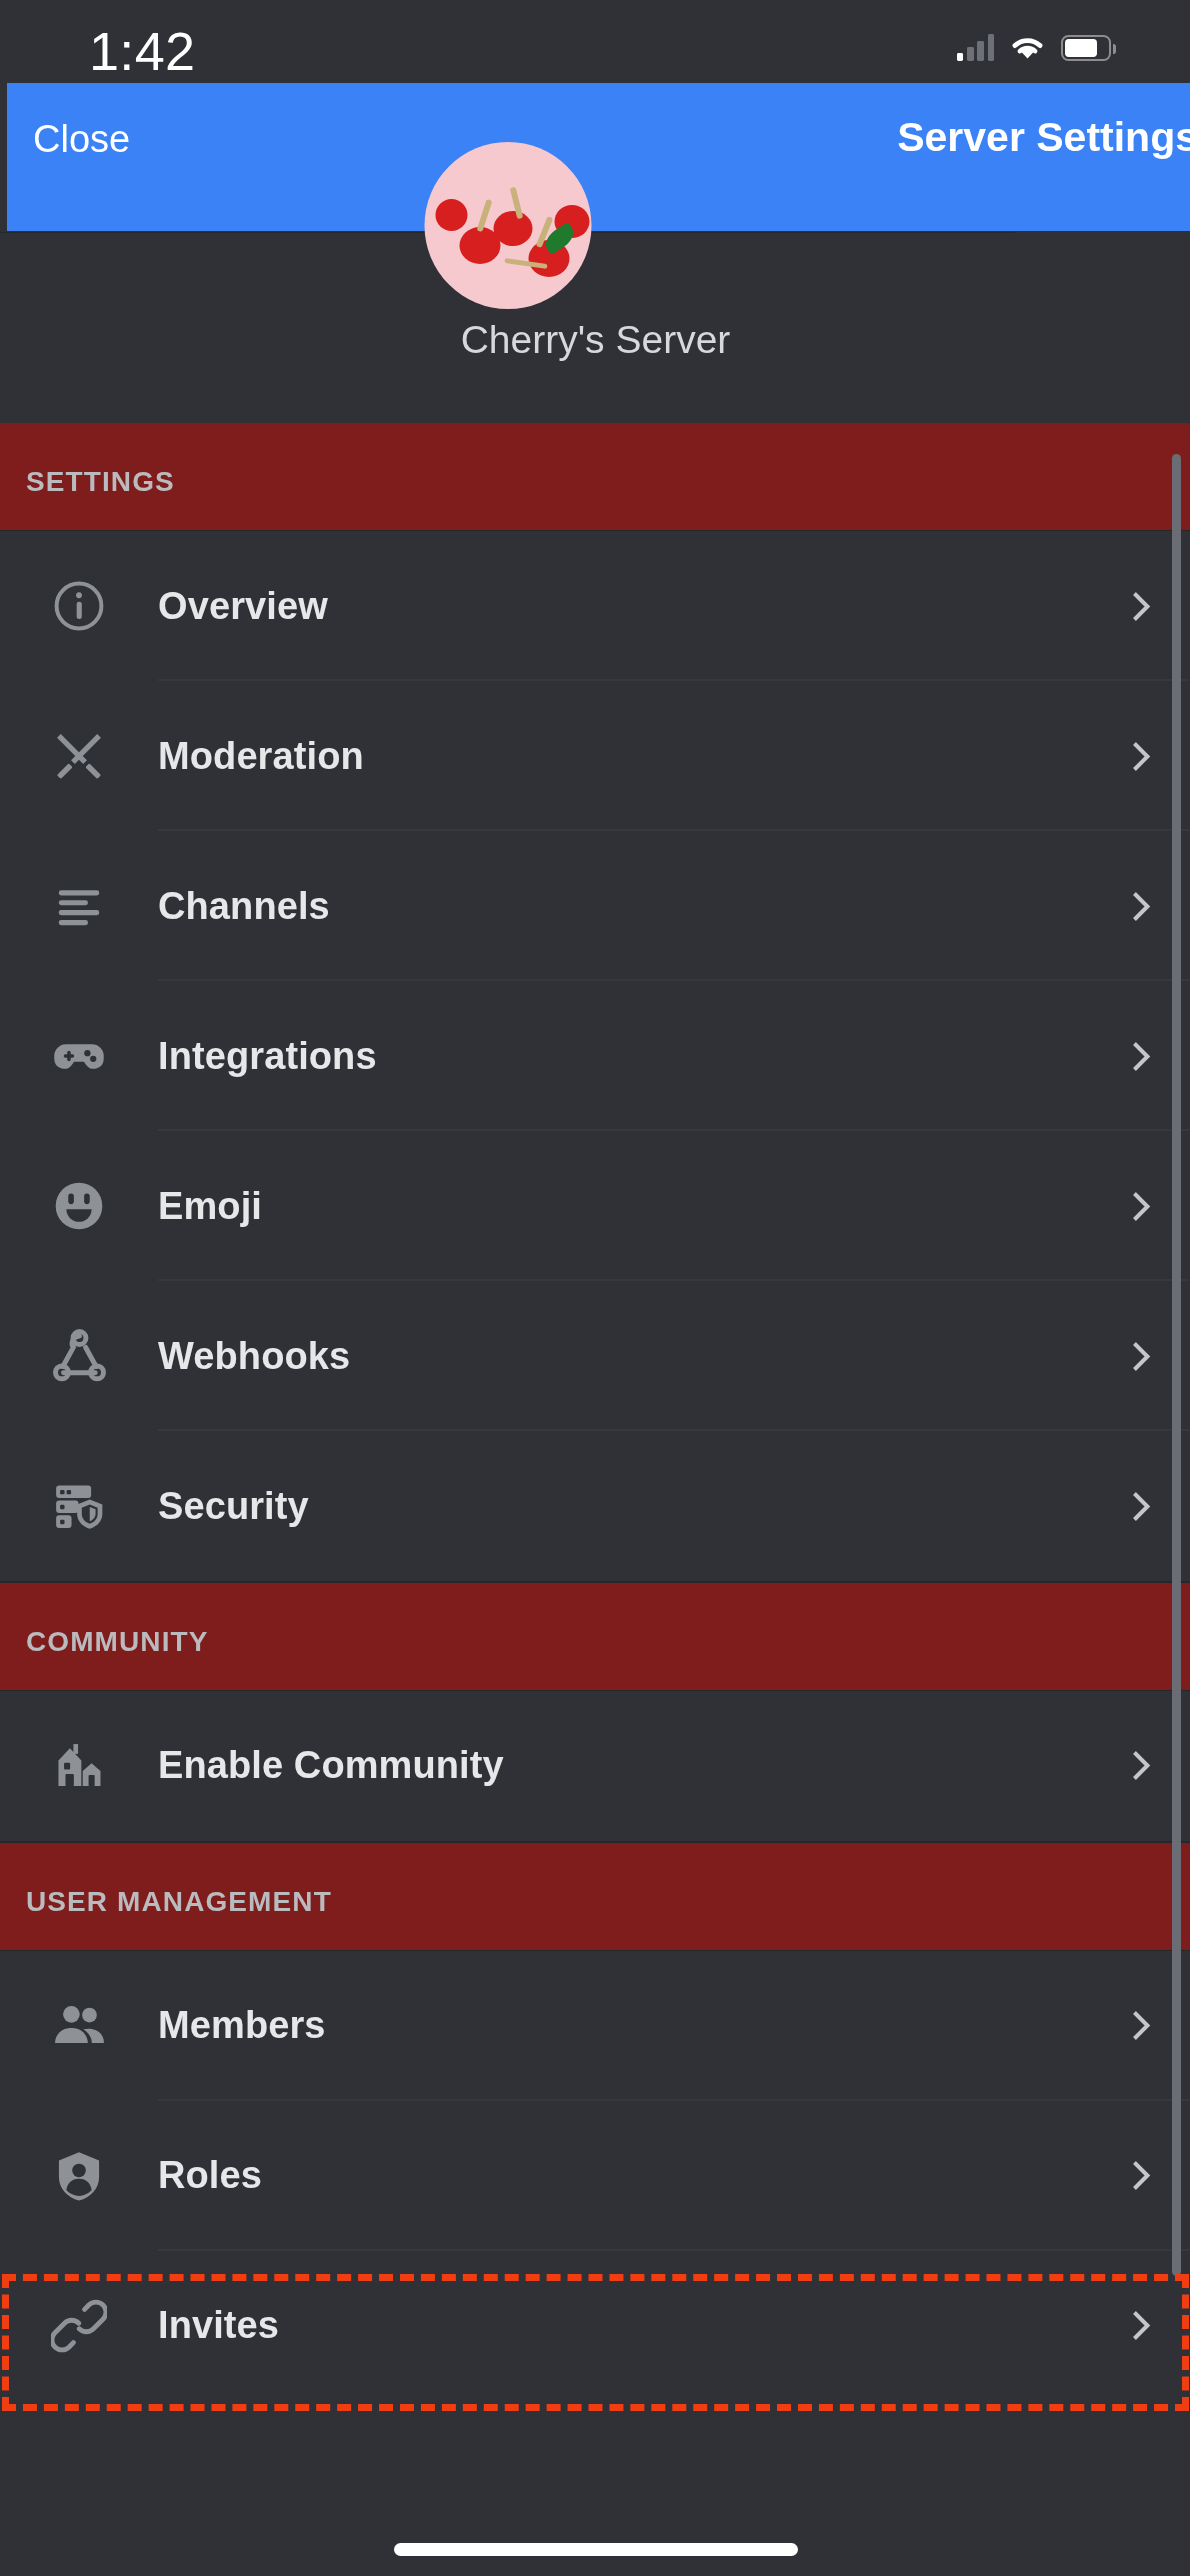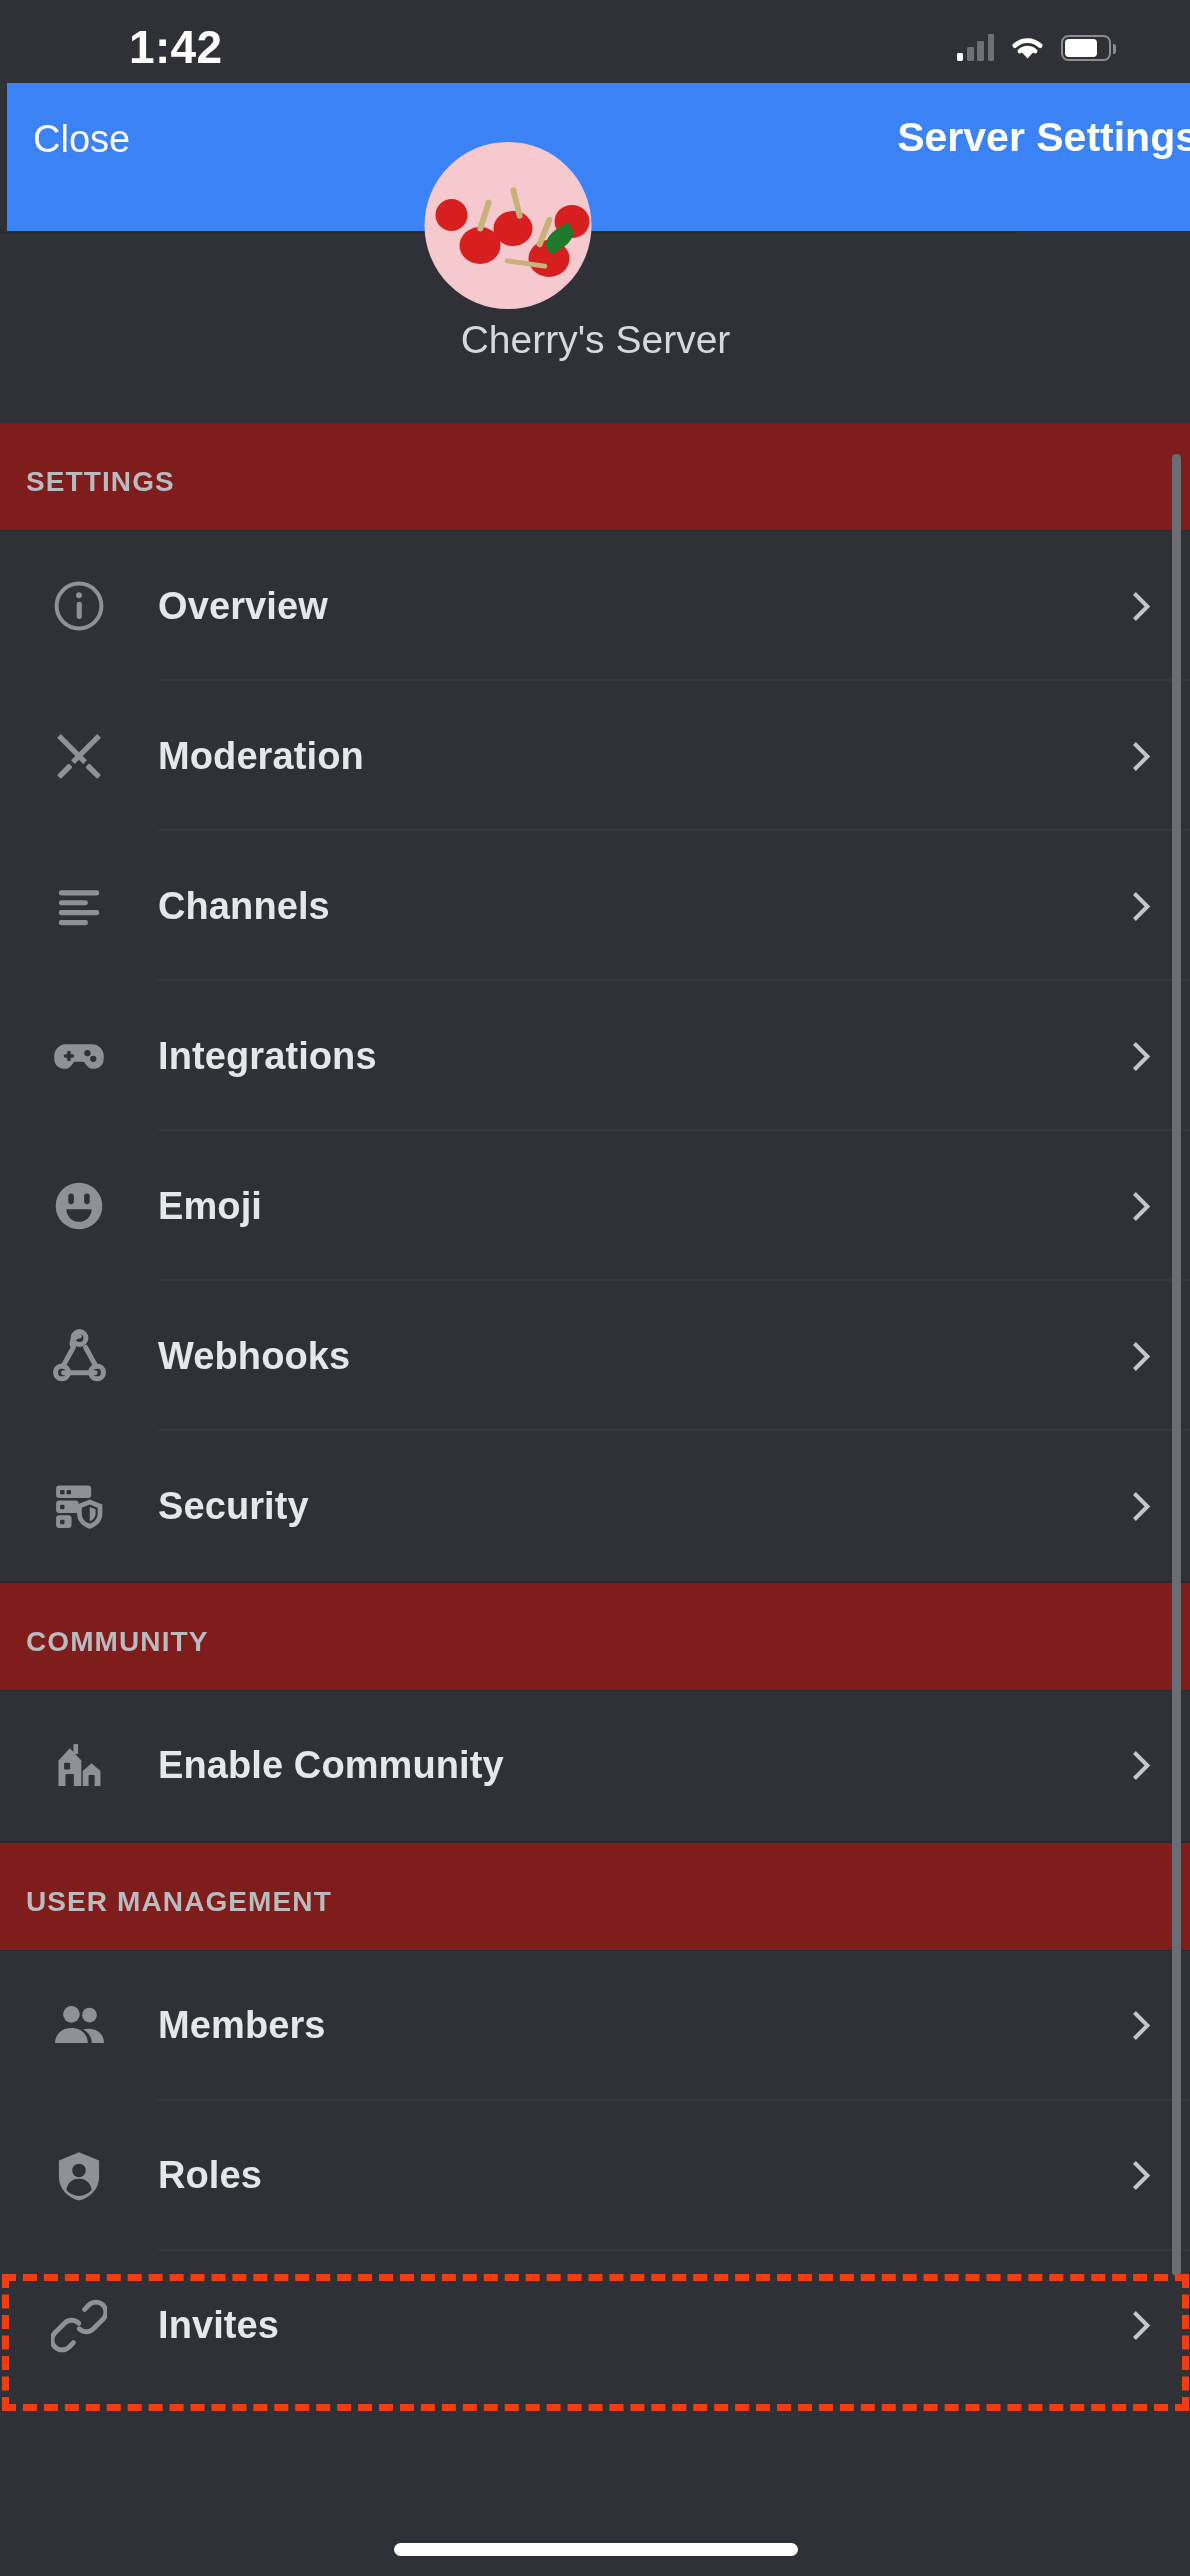--- a/index.html
+++ b/index.html
@@ -15,23 +15,22 @@
     background:#2f3136;
   }
 
   
   #statusbar {
     position:absolute; top:0; left:0; width:1191px; height:83px;
     background:#303136;
   }
   #clock {
     position:absolute; left:89px; top:20.4px;
-    font-size:46px; font-weight:700; color:#ffffff;
+    font-size:54px; font-weight:400; color:#ffffff;
     letter-spacing:0.3px;
-    margin-left:40px;
   }
   #status-right {
     position:absolute; right:80px; top:24px;
     display:flex; align-items:flex-end; gap:14px; height:37px;
   }
   .bars { display:flex; align-items:flex-end; gap:3.7px; height:28px; }
   .bars i { display:block; width:6.5px; border-radius:1.4px; background:#6d7077; }
   .bars i.on { background:#ffffff; }
   .bars i:nth-child(1){ height:8.3px; }
   .bars i:nth-child(2){ height:14px; }

